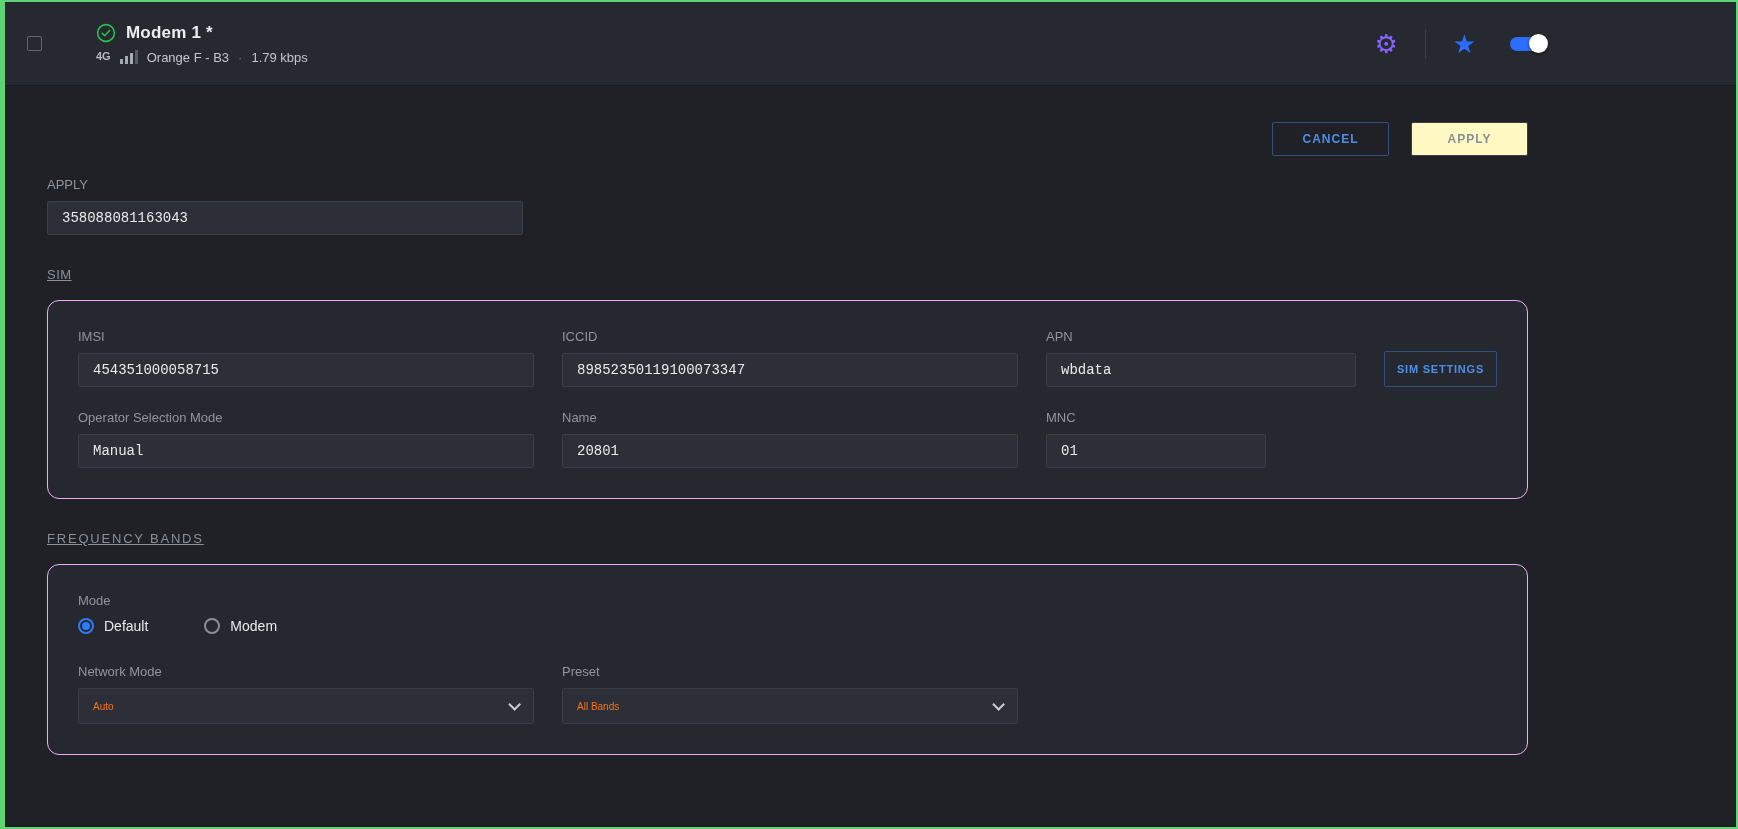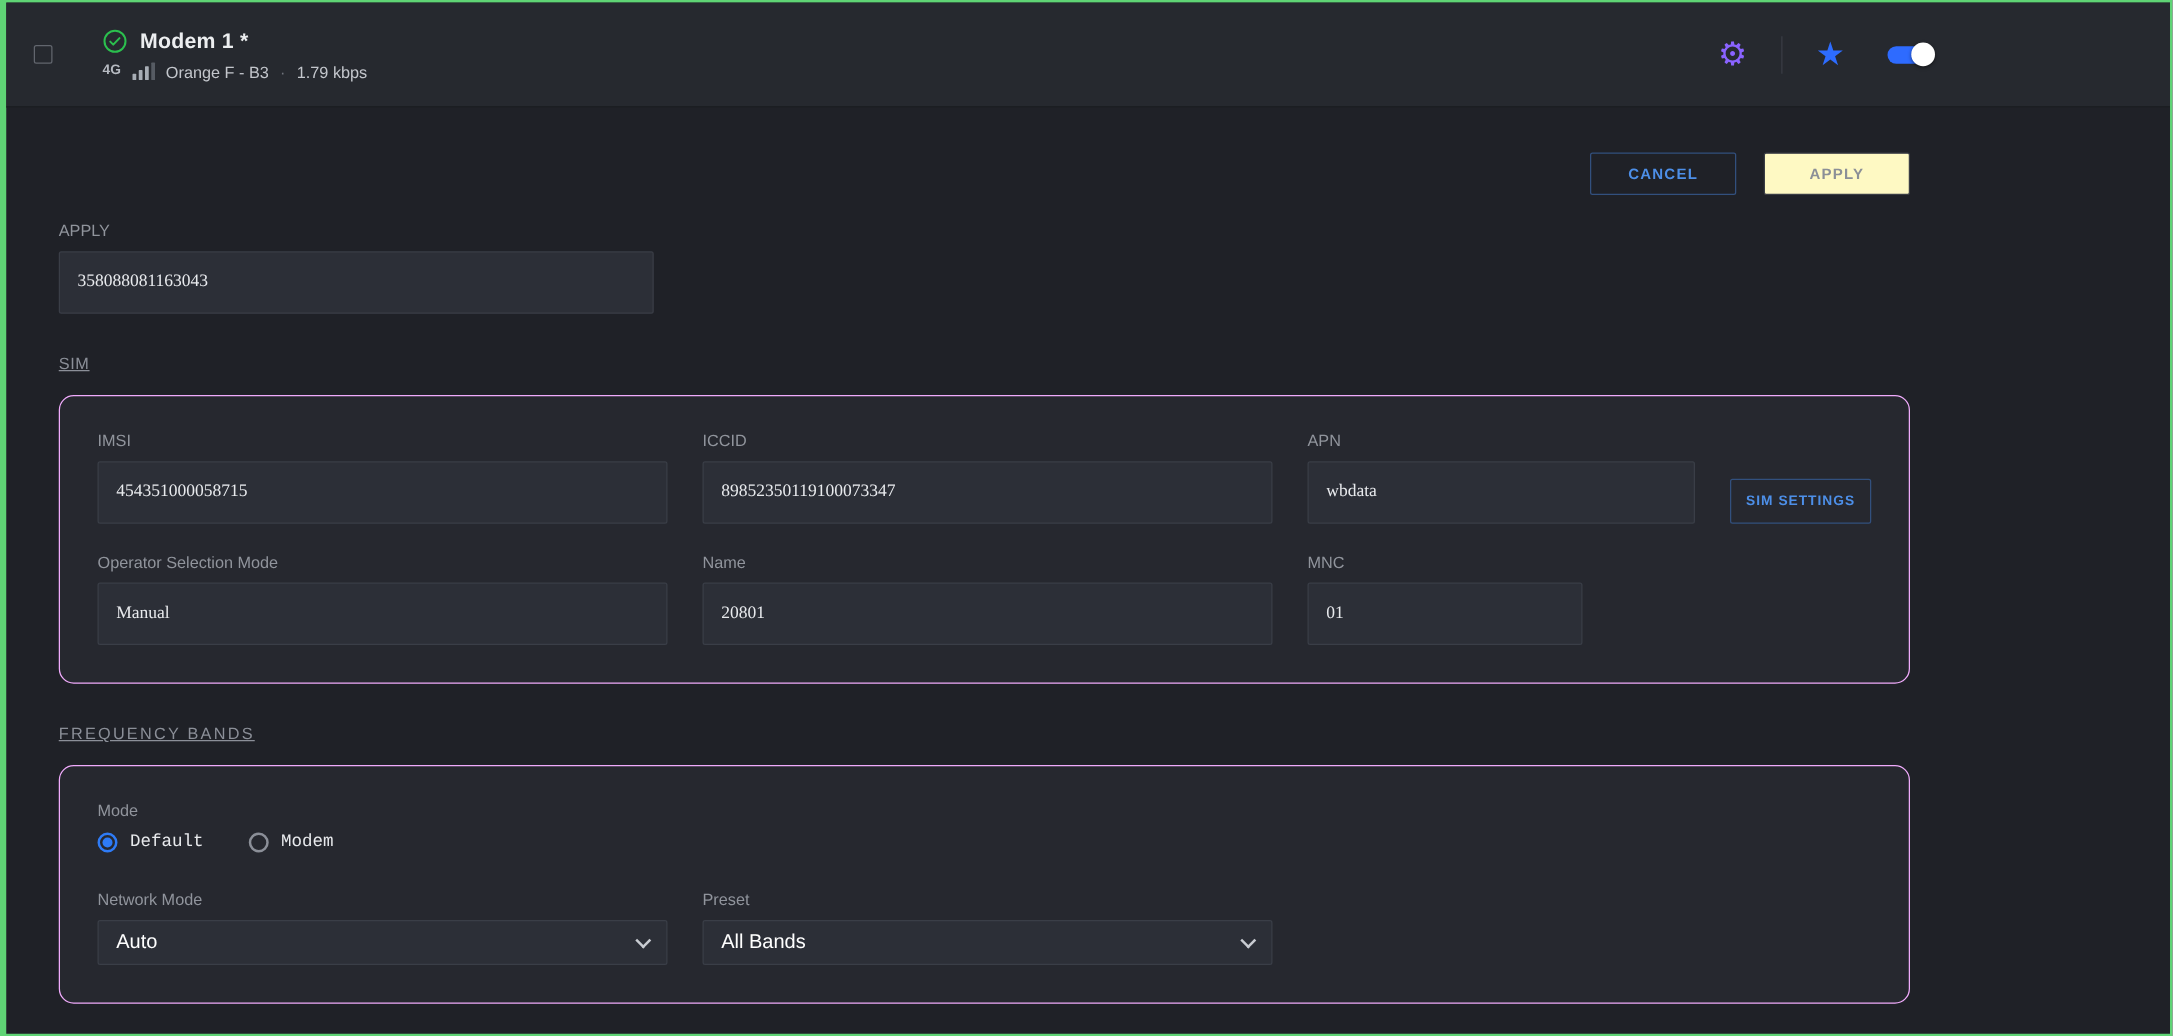--- a/index.html
+++ b/index.html
@@ -24,21 +24,21 @@
     padding: 0 190px 0 22px;
     border-bottom: 1px solid #191b1f;
   }
   .checkbox {
     width: 15px; height: 15px;
     border: 1.5px solid #62666e;
     border-radius: 2px;
     flex: 0 0 auto;
     cursor: pointer;
   }
-  .title-block { margin-left: 40px; }
+  .title-block { margin-left: 54px; }
   .title-row { display: flex; align-items: center; gap: 10px; }
   .title-row h1 {
     margin: 0;
     font-size: 17px;
     font-weight: 700;
     color: #eceef0;
     letter-spacing: 0.2px;
   }
   .sub-row {
     display: flex; gap: 9px;
@@ -110,28 +110,28 @@
   }
 
   .field-label {
     display: block;
     font-size: 13px;
     color: #90949c;
     margin-bottom: 9px;
   }
   .text-input {
     width: 100%;
-    height: 50px;
+    height: 34px;
     background: #2c2f37;
     border: 1px solid #3a3e47;
     border-radius: 2px;
     color: #e8eaed;
     font-size: 14px;
     padding: 0 14px;
-    font-family: Liberation Serif, serif;
+    font-family: Liberation Mono, monospace;
     outline: none;
   }
 
   .imei-field { margin-top: 21px; width: 476px; }
 
   .section-title {
     font-size: 13px;
     color: #8b8f98;
     margin-top: 32px;
     letter-spacing: 0.5px;
@@ -160,21 +160,21 @@
     color: #4d8fe8;
     font-size: 11px;
     font-weight: 600;
     letter-spacing: 0.8px;
     cursor: pointer;
     font-family: inherit;
   }
 
   
   .mode-label { margin-bottom: 10px; }
-  .radio-row { display: flex; gap: 36px; font-family: Liberation Mono, monospace; }
+  .radio-row { display: flex; gap: 56px; }
   .radio-option { display: flex; align-items: center; gap: 10px; cursor: pointer; }
   .radio {
     width: 16px; height: 16px;
     border-radius: 50%;
     border: 2px solid #8b8f98;
     position: relative;
     flex: 0 0 auto;
   }
   .radio.selected { border-color: #2e7bf6; }
   .radio.selected::after {
@@ -192,21 +192,21 @@
     height: 36px;
     background: #2c2f37;
     border: 1px solid #3a3e47;
     border-radius: 2px;
     display: flex;
     align-items: center;
     justify-content: space-between;
     padding: 0 16px 0 14px;
     cursor: pointer;
   }
-  .select .value { font-size: 16px; color: #ffffff; }
+  .select .value { font-size: 10px; color: #f97316; }
   .chevron {
     width: 9px; height: 9px;
     border-right: 2px solid #c9ccd2;
     border-bottom: 2px solid #c9ccd2;
     transform: rotate(45deg) translateY(-3px);
   }
 </style>
 </head>
 <body>
 

